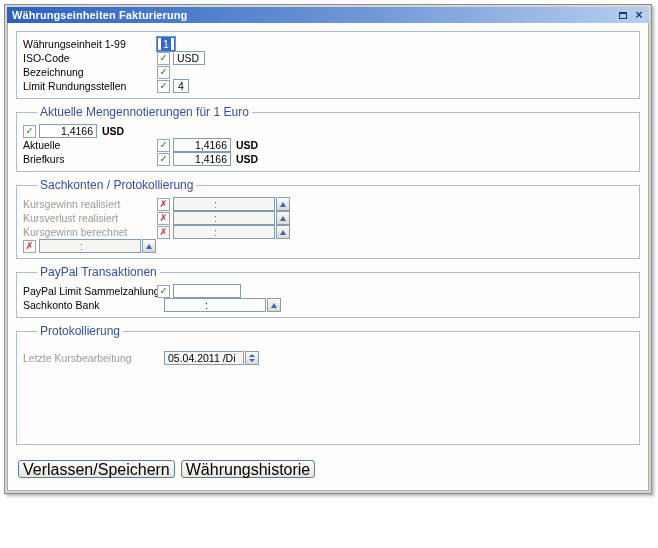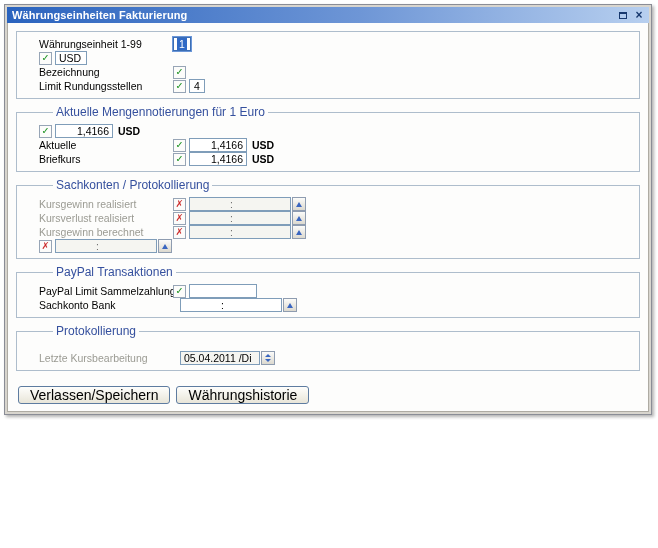--- a/index.html
+++ b/index.html
@@ -5,21 +5,21 @@
   * { box-sizing: border-box; margin: 0; padding: 0; }
   html,body { width:658px; height:548px; }
   body {
     background:#ffffff;
     font-family:"Liberation Sans", sans-serif;
     position:relative;
     overflow:hidden;
   }
   .window {
     position:absolute; left:4px; top:4px;
-    width:648px; height:411px;
+    width:648px; height:490px;
     background:#D8D5CE;
     border:1px solid #8A8D96;
     padding:2px;
     box-shadow:2px 2px 3px rgba(0,0,0,.30);
   }
   .titlebar {
     height:16px;
     background:linear-gradient(to right,#2A63BE 0%, #6E96D6 55%, #B7CFEF 100%);
     display:flex; align-items:center;
     padding:0 3px 0 5px;
@@ -41,21 +41,21 @@
   }
   .content {
     background:#FDFDFC;
     border:1px solid #AEABA3; border-top:none;
     height:calc(100% - 16px);
     padding:8px 8px 4px 8px;
     display:flex; flex-direction:column;
   }
   fieldset.group {
     border:1px solid #AEBDCC;
-    padding:5px 22px;
+    padding:5px 6px;
     margin-bottom:6px;
     min-inline-size:0;
   }
   fieldset.group legend {
     color:#35509E; font-size:12px; padding:0 3px; margin-left:14px;
   }
   .grow { flex:1; }
   .row { display:flex; align-items:center; height:14px; margin:0; }
   .mt8 { margin-top:8px;align-items:center; }
   .lbl {
@@ -117,22 +117,22 @@
     border-left:3px solid transparent; border-right:3px solid transparent;
     border-bottom:3px solid #3A66C0;
   }
   .tri-dn {
     width:0; height:0;
     border-left:3px solid transparent; border-right:3px solid transparent;
     border-top:3px solid #3A66C0;
   }
   .footer { margin-top:auto; display:flex; gap:6px; padding:9px 2px 8px; }
   .btn {
-    height:18px; padding:0 11px;
-    font-family:"Liberation Sans", sans-serif; font-size:14px; color:#000;
+    height:18px; padding:0 4px;
+    font-family:"Liberation Sans", sans-serif; font-size:16px; color:#000;
     background:linear-gradient(#FEFEFC,#E8E5D8);
     border:1px solid #5E7CA0; border-radius:3px;
     cursor:default;
   }
 </style>
 </head>
 <body>
 
 <div class="window">
   <div class="titlebar">
@@ -146,20 +146,21 @@
   <div class="content">
 
     <fieldset class="group">
       <div class="row">
         <span class="lbl">Währungseinheit 1-99</span>
         <div class="field w-unit focusedf">
           <span class="sel">1</span>
         </div>
       </div>
       <div class="row">
+        <span class="lbl">ISO-Code</span>
         <span class="chk ok">
             <span>✓</span>
           </span>
         <input class="field w-iso" value="USD" style="">
       </div>
       <div class="row">
         <span class="lbl">Bezeichnung</span>
         <span class="chk ok">
             <span>✓</span>
           </span>

